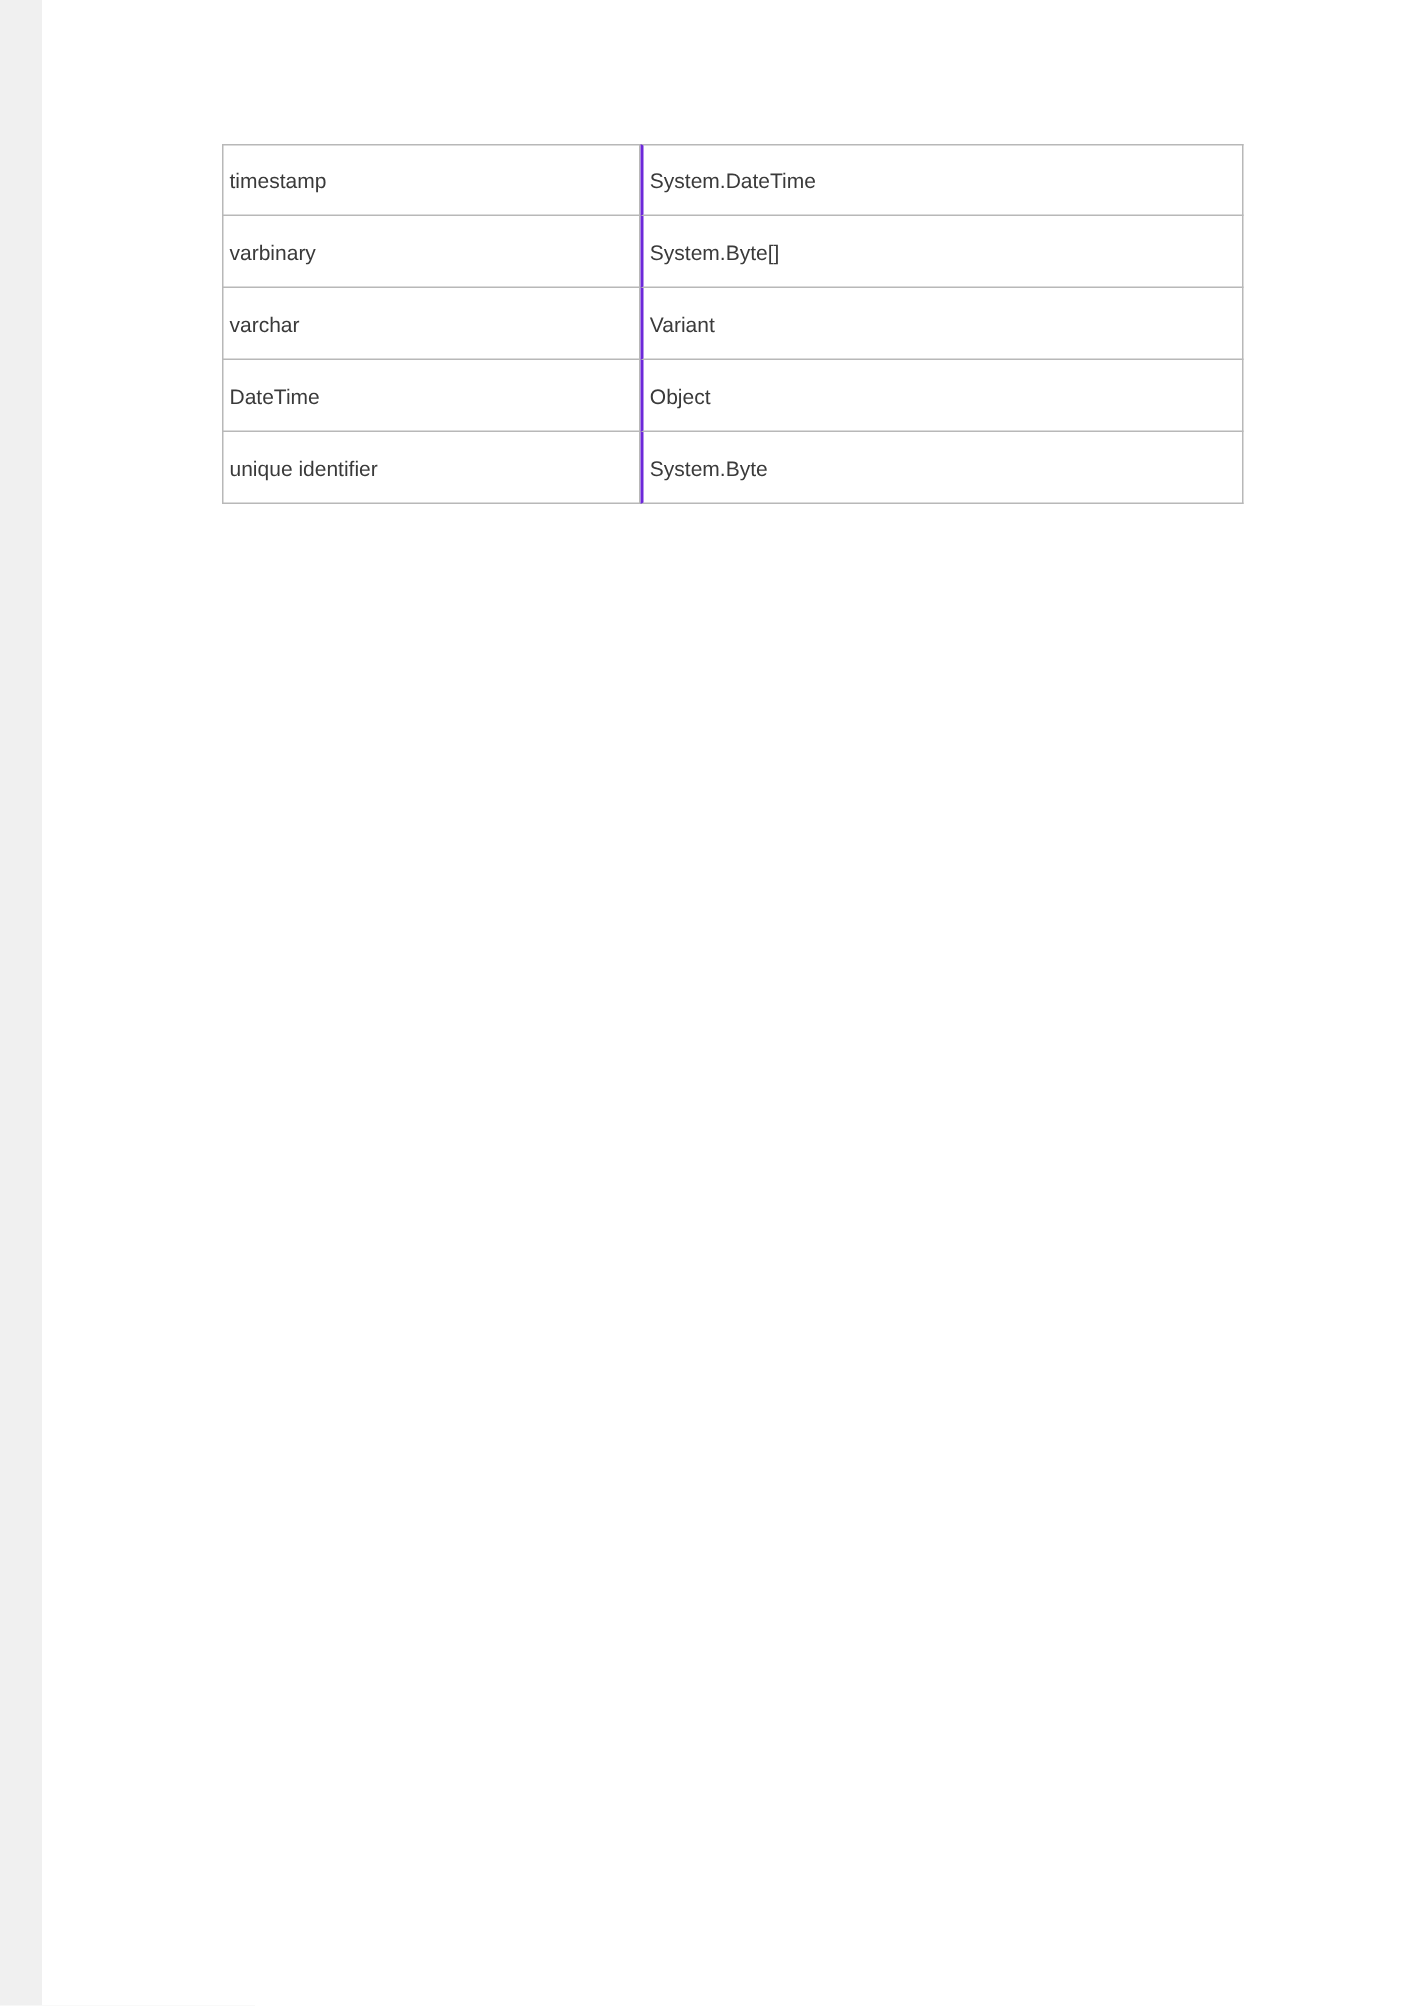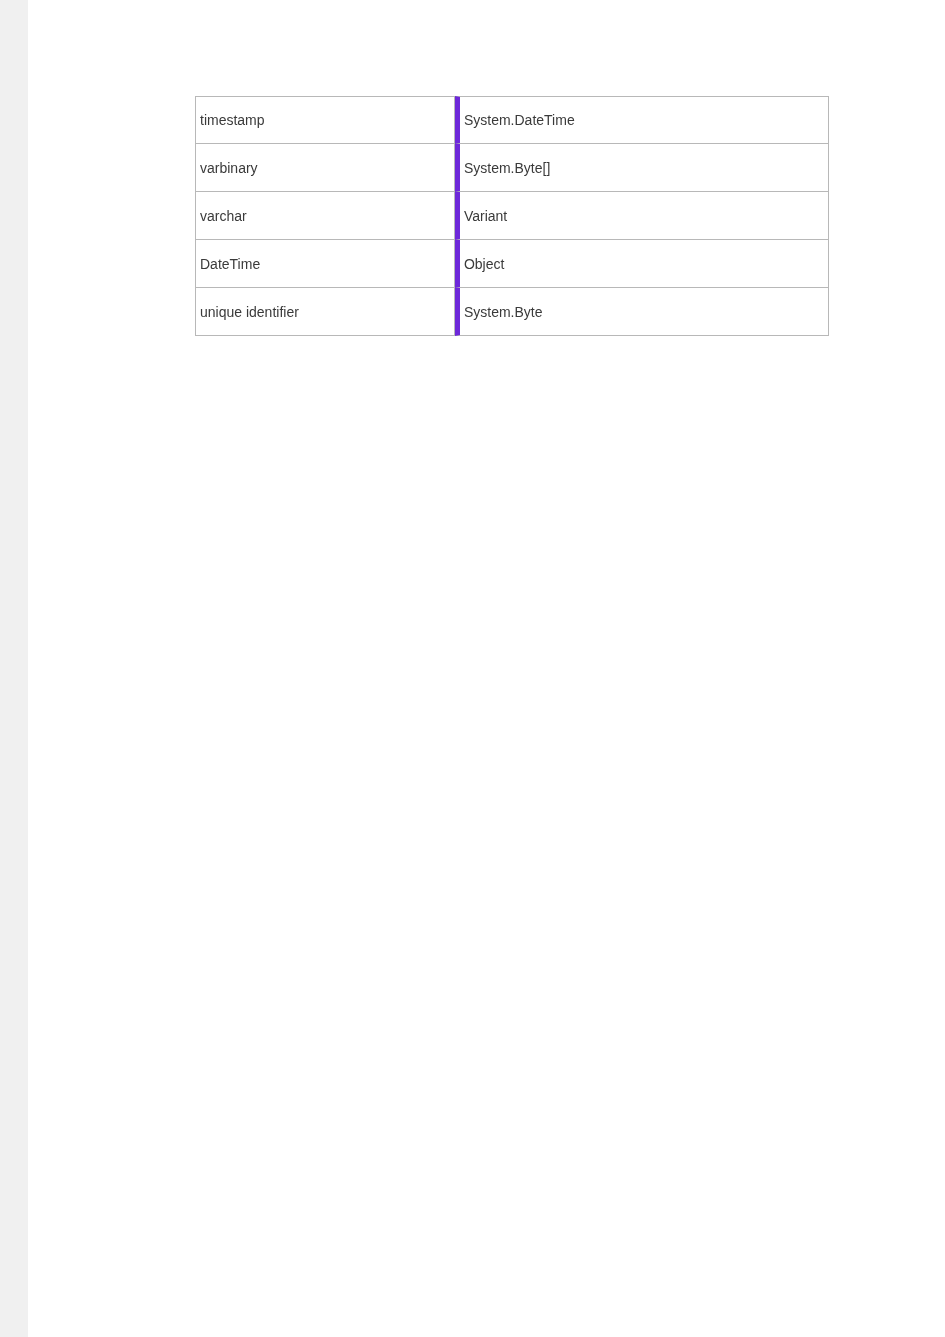--- a/index.html
+++ b/index.html
@@ -16,21 +16,20 @@
       height: 1337px;
       position: relative;
     }
     .page {
       background: #fff;
       position: absolute;
       left: 28px;
       top: 0;
       width: 917px;
       height: 1337px;
-      padding-left: 47px;
     }
     .content {
       padding: 96px 116px 0 120px;
     }
     table.type-map {
       width: 100%;
       border-collapse: separate;
       border-spacing: 0;
     }
     table.type-map td {
@@ -40,21 +39,21 @@
       vertical-align: middle;
       color: #3a3a3a;
       font-size: 14px;
       background: #fff;
     }
     
     table.type-map tr + tr td {
       border-top: none;
     }
     table.type-map td + td {
-      border-left: 5px solid #6d28d9;
+      border-left: 2px solid #6d28d9;
     }
     table.type-map td.col-left {
       width: 41%;
     }
     table.type-map td.col-right {
       width: 59%;
     }
   </style>
 </head>
 <body>

